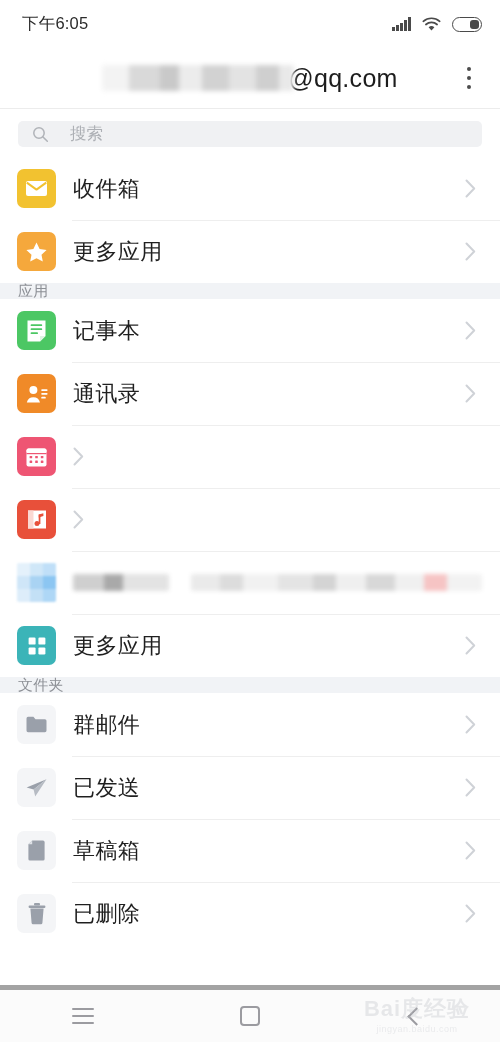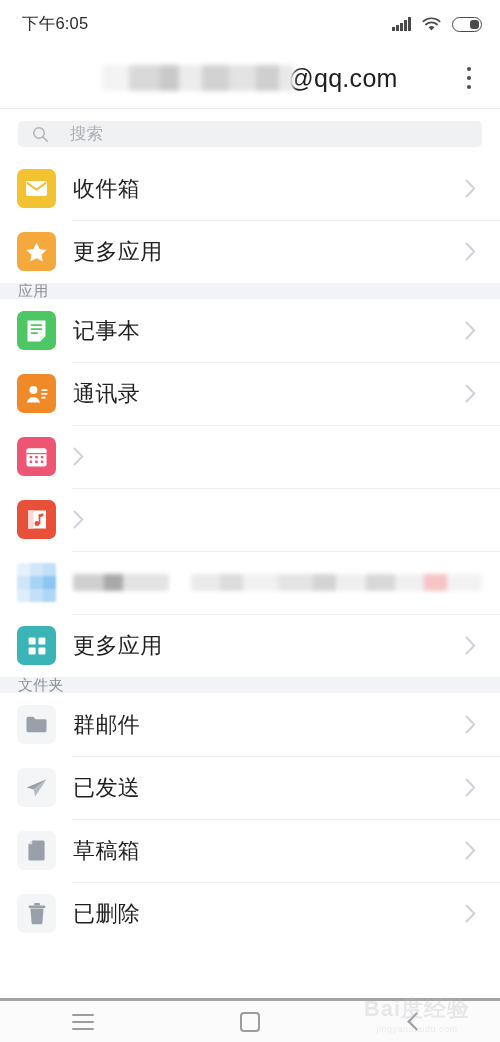--- a/index.html
+++ b/index.html
@@ -121,23 +121,23 @@
   .redact-bar-b {
     flex:1 1 auto; height:17px; border-radius:2px;
     background:linear-gradient(90deg,#eaeaea 0 10%,#dcdcdc 10% 18%,#f1f1f1 18% 30%,
       #e4e4e4 30% 42%,#d4d4d4 42% 50%,#efefef 50% 60%,#d8d8d8 60% 70%,
       #f0f0f0 70% 80%,#f6c4c4 80% 88%,#f2f2f2 88% 100%);
     filter:blur(2.2px);
   }
 
   
   .navbar {
-    position:absolute; bottom:0; left:0; width:100%; height:44px;
+    position:absolute; bottom:0; left:0; width:100%; height:57px;
     background:#fbfbfb; display:flex; align-items:flex-start;
-    border-top:3px solid #a3a3a3;
+    border-top:5px solid #a3a3a3;
   }
   .nav-btn { flex:1 1 0; display:flex; align-items:center; justify-content:center; height:100%; }
   .nav-menu { display:flex; flex-direction:column; gap:5px; }
   .nav-menu i { display:block; width:22px; height:2px; background:#9b9ba0; border-radius:1px; }
   .nav-home { width:20px; height:20px; border:2px solid #9b9ba0; border-radius:4px; }
   .nav-back { width:13px; height:13px; border-left:2.2px solid #9b9ba0; border-bottom:2.2px solid #9b9ba0; transform:rotate(45deg); }
   .watermark {
     position:absolute; right:8px; bottom:4px; width:150px; height:48px;
     opacity:.30; pointer-events:none;
     display:flex; flex-direction:column; align-items:center; justify-content:center;

